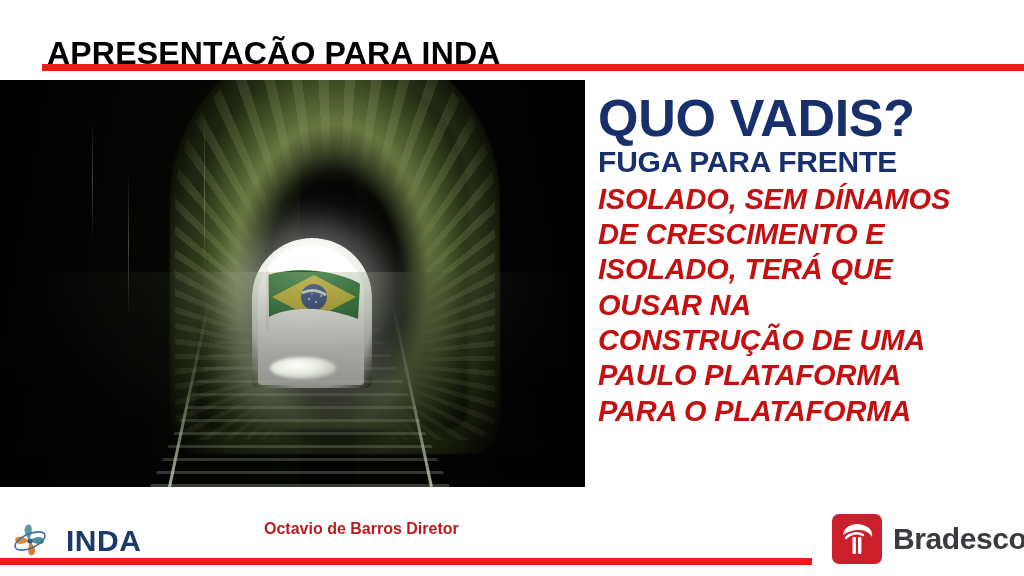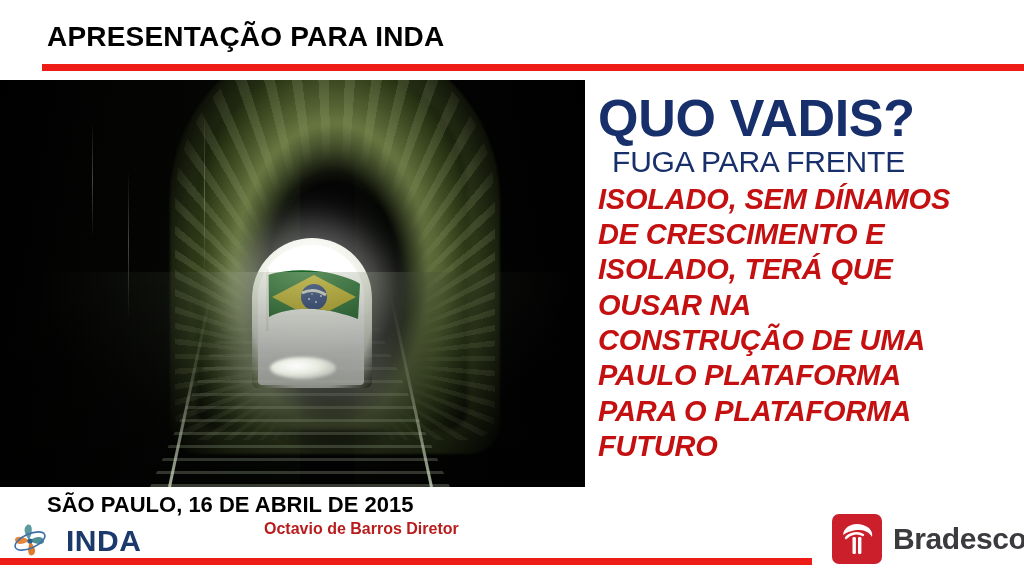--- a/index.html
+++ b/index.html
@@ -16,22 +16,22 @@
     width: 1024px;
     height: 576px;
     background: #ffffff;
     overflow: hidden;
   }
 
   
   .slide-title {
     position: absolute;
     left: 47px;
-    top: 21px;
-    font-size: 28px;
+    top: 35px;
+    font-size: 32px;
     font-weight: bold;
     letter-spacing: 0.2px;
     color: #000000;
     white-space: nowrap;
   }
   .title-rule {
     position: absolute;
     left: 42px;
     top: 64px;
     width: 982px;
@@ -190,25 +190,25 @@
   .hl-main {
     font-size: 52px;
     font-weight: bold;
     color: #17306B;
     line-height: 1.02;
     letter-spacing: -0.3px;
     margin: 0 0 1px 0;
   }
   .hl-sub {
     font-size: 30px;
-    font-weight: normal;
+    font-weight: bold;
     color: #17306B;
     line-height: 1.05;
     letter-spacing: -0.2px;
-    margin: 0 0 4px 14px;
+    margin: 0 0 4px 0;
   }
   .hl-body {
     font-size: 29px;
     font-weight: bold;
     font-style: italic;
     color: #C41010;
     line-height: 1.22;
     letter-spacing: -0.2px;
     margin: 0;
   }
@@ -338,25 +338,23 @@
     <div class="hl-main">QUO VADIS?</div>
     <div class="hl-sub">FUGA PARA FRENTE</div>
     <div class="hl-body">
       <span class="ln">ISOLADO, SEM DÍNAMOS</span>
       <span class="ln">DE CRESCIMENTO E</span>
       <span class="ln">ISOLADO, TERÁ QUE</span>
       <span class="ln">OUSAR NA</span>
       <span class="ln">CONSTRUÇÃO DE UMA</span>
       <span class="ln">PAULO PLATAFORMA</span>
       <span class="ln">PARA O PLATAFORMA</span>
-      <span class="ln">FUTURO</span>
     </div>
   </div>
 
-  <div class="place-date">SÃO PAULO, 16 DE ABRIL DE 2015</div>
 
   <div class="author">
     <span class="ln">Octavio de Barros Diretor</span>
   </div>
 
   <div class="inda-logo">
     <svg width="42" height="38" viewBox="0 0 42 38">
       <g>
         <path d="M19,18 C14,11 13,6 17,3 C21,1 23,6 21,13 Z" fill="#5C9AA0"></path>
         <path d="M20,18 C27,14 33,14 34,19 C34,23 28,23 22,20 Z" fill="#4E8F95"></path>

